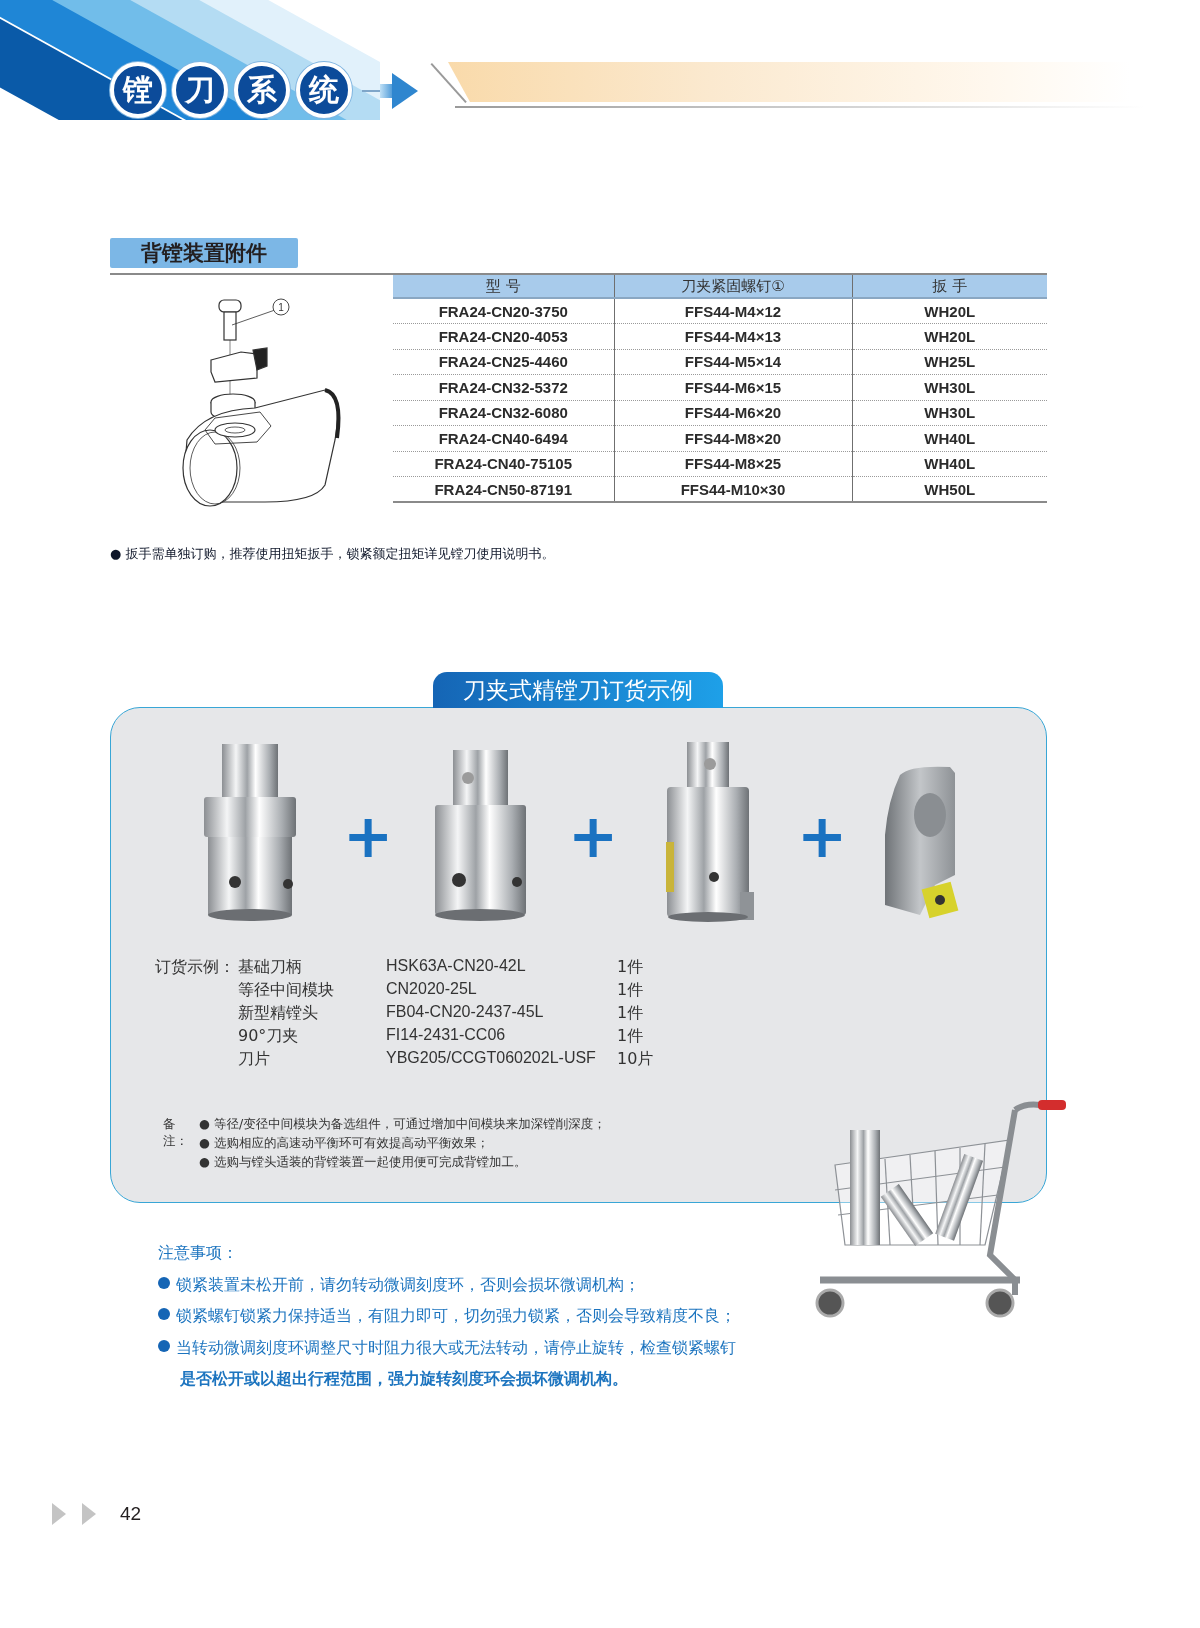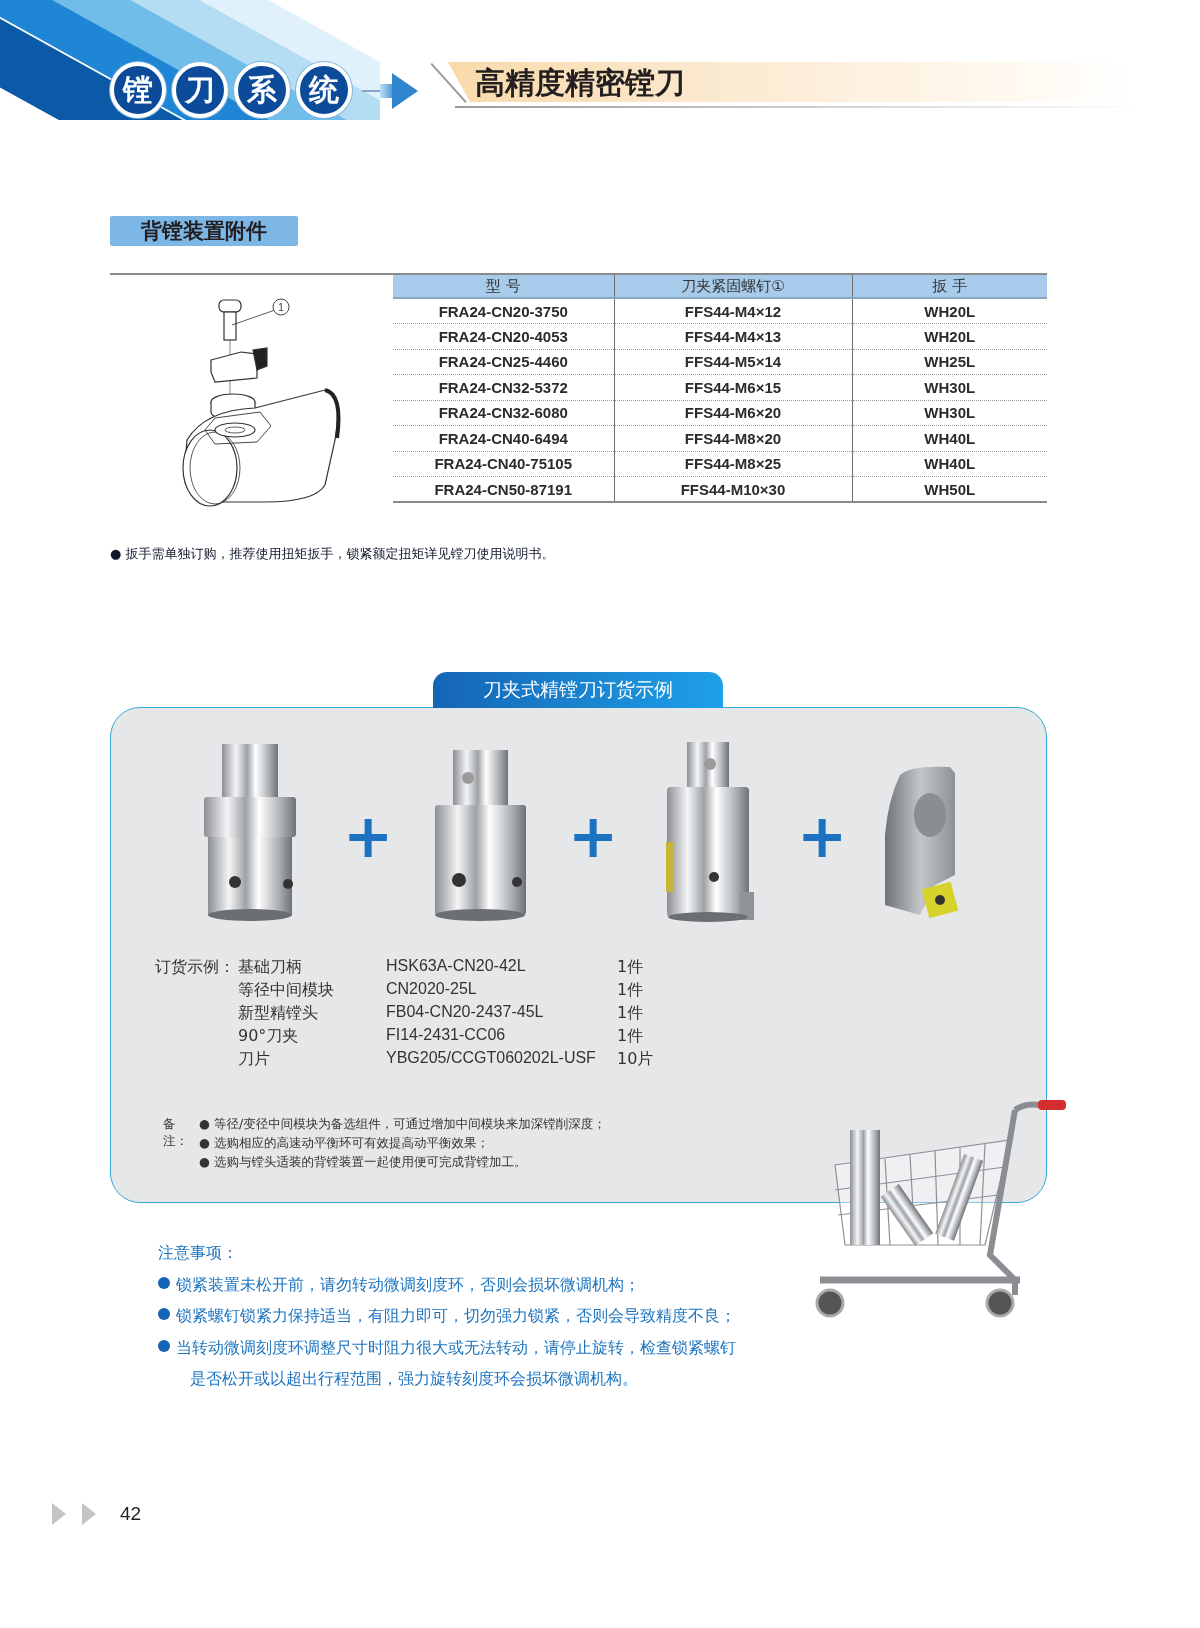--- a/index.html
+++ b/index.html
@@ -32,21 +32,21 @@
       position: absolute; left: 430px; top: 62px; width: 700px; height: 40px;
       background: linear-gradient(90deg, #f9d9a8 0%, #fbe9cf 40%, #fff8ee 80%, rgba(255,255,255,0) 100%);
       clip-path: polygon(18px 0, 100% 0, 100% 100%, 40px 100%);
     }
     .title-underline { position: absolute; left: 455px; top: 106px; width: 690px; height: 2px; background: linear-gradient(90deg, #9a9a9a, rgba(200,200,200,0)); }
     .title-slant { position: absolute; left: 432px; top: 63px; width: 52px; height: 2px; background: #9a9a9a; transform-origin: 0 0; transform: rotate(48deg); }
     .page-title { position: absolute; left: 475px; top: 63px; font-size: 30px; font-weight: bold; color: #231f20; letter-spacing: 0px; }
 
     
     .sec-label {
-      position: absolute; left: 110px; top: 216px; width: 188px; height: 30px;
+      position: absolute; left: 110px; top: 238px; width: 188px; height: 30px;
       background: #7cb7e6; border-radius: 2px;
       font-size: 21px; font-weight: bold; color: #231f20;
       display: flex; align-items: center; justify-content: center;
     }
     .sec-rule { position: absolute; left: 110px; top: 273px; width: 937px; height: 2px; background: #8a8a8a; }
     .exploded { position: absolute; left: 175px; top: 290px; width: 210px; height: 225px; }
 
     .acc-table { position: absolute; left: 393px; top: 275px; width: 654px; border-collapse: collapse; }
     .acc-table th {
       background: #a8cbeb; height: 23px; font-weight: normal; font-size: 15px; color: #333;
@@ -60,21 +60,21 @@
     }
     .acc-table tr:last-child td { border-bottom: 2px solid #8a8a8a; }
     .acc-table col.c1 { width: 221px; } .acc-table col.c2 { width: 238px; } .acc-table col.c3 { width: 195px; }
     .acc-note { position: absolute; left: 110px; top: 545px; font-size: 13px; color: #0f172a; }
 
     
     .tab-title {
       position: absolute; left: 433px; top: 672px; width: 290px; height: 36px;
       background: linear-gradient(90deg, #1565b5, #1ea0e8);
       border-radius: 14px 14px 0 0;
-      color: #ffffff; font-size: 19px; display: flex; align-items: center; justify-content: center;
+      color: #ffffff; font-size: 23px; display: flex; align-items: center; justify-content: center;
     }
     .order-panel {
       position: absolute; left: 110px; top: 707px; width: 937px; height: 496px;
       background: #e6e7e9; border: 1px solid #38a6d6; border-radius: 30px;
     }
     .tool { position: absolute; }
     .plus { position: absolute; color: #1a72c1; font-size: 60px; font-weight: bold; line-height: 1; }
 
     .order-grid { position: absolute; left: 155px; top: 957px; font-size: 16px; color: #333; }
     .order-row { position: absolute; height: 23px; white-space: nowrap; }
@@ -89,21 +89,21 @@
     .remarks .ritem::before { content: "●"; margin-right: 4px; }
 
     
     .cart { position: absolute; left: 800px; top: 1095px; width: 280px; height: 235px; }
 
     
     .cautions { position: absolute; left: 158px; top: 1243px; color: #1c74bf; font-size: 16px; }
     .cautions .ctitle { position: absolute; left: 0; top: 0; white-space: nowrap; }
     .cautions .citem { position: absolute; left: 0; white-space: nowrap; }
     .cautions .citem .dot { display: inline-block; width: 12px; height: 12px; border-radius: 50%; background: #1565b5; margin-right: 6px; vertical-align: 1px; }
-    .cautions .cont { position: absolute; left: 32px; white-space: nowrap; }
+    .cautions .cont { position: absolute; left: 22px; white-space: nowrap; font-weight: bold; }
 
     
     .page-num { position: absolute; left: 52px; top: 1503px; display: flex; align-items: center; gap: 20px; }
     .page-num .tri { width: 0; height: 0; border-top: 11px solid transparent; border-bottom: 11px solid transparent; border-left: 14px solid #c4c4c4; }
     .page-num .num { font-size: 19px; color: #231f20; margin-left: 4px; font-family: "Liberation Sans", sans-serif; }
   </style>
 </head>
 <body>
 
 <div class="header">
@@ -119,21 +119,20 @@
     <div class="badge">刀</div>
     <div class="badge">系</div>
     <div class="badge">统</div>
   </div>
   <div class="arrow-line"></div>
   <div class="arrow-body"></div>
   <div class="arrow-head"></div>
   <div class="title-band"></div>
   <div class="title-slant"></div>
   <div class="title-underline"></div>
-  <div class="page-title">高精度精密镗刀</div>
 </div>
 
 <div class="sec-label">背镗装置附件</div>
 <div class="sec-rule"></div>
 
 <svg class="exploded" viewBox="0 0 210 225" fill="none" stroke="#333" stroke-width="1.2">
 
   <rect x="44" y="10" width="22" height="12" rx="5" fill="#fff"></rect>
   <rect x="49" y="22" width="12" height="28" fill="#fff"></rect>
   <line x1="55" y1="50" x2="55" y2="140" stroke-width="0.6"></line>

